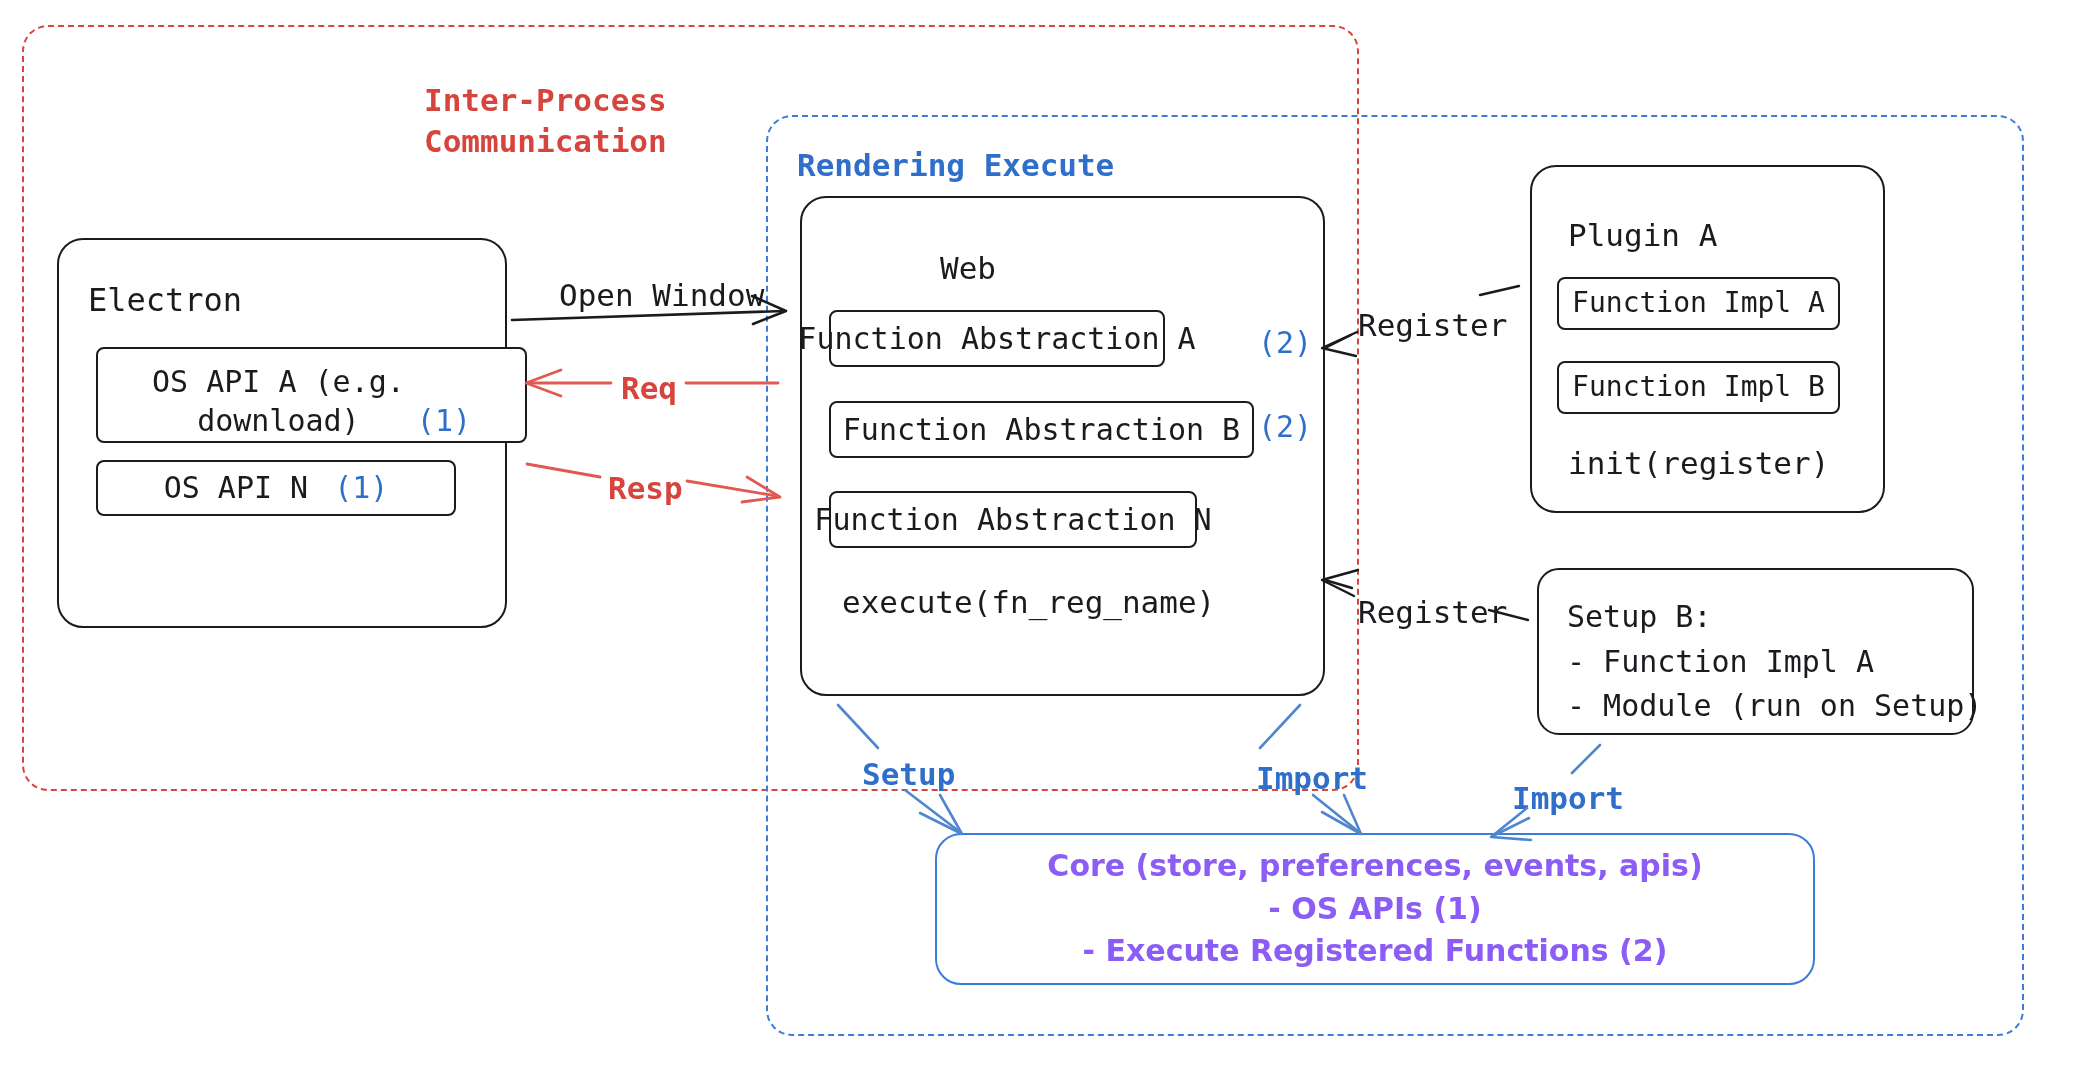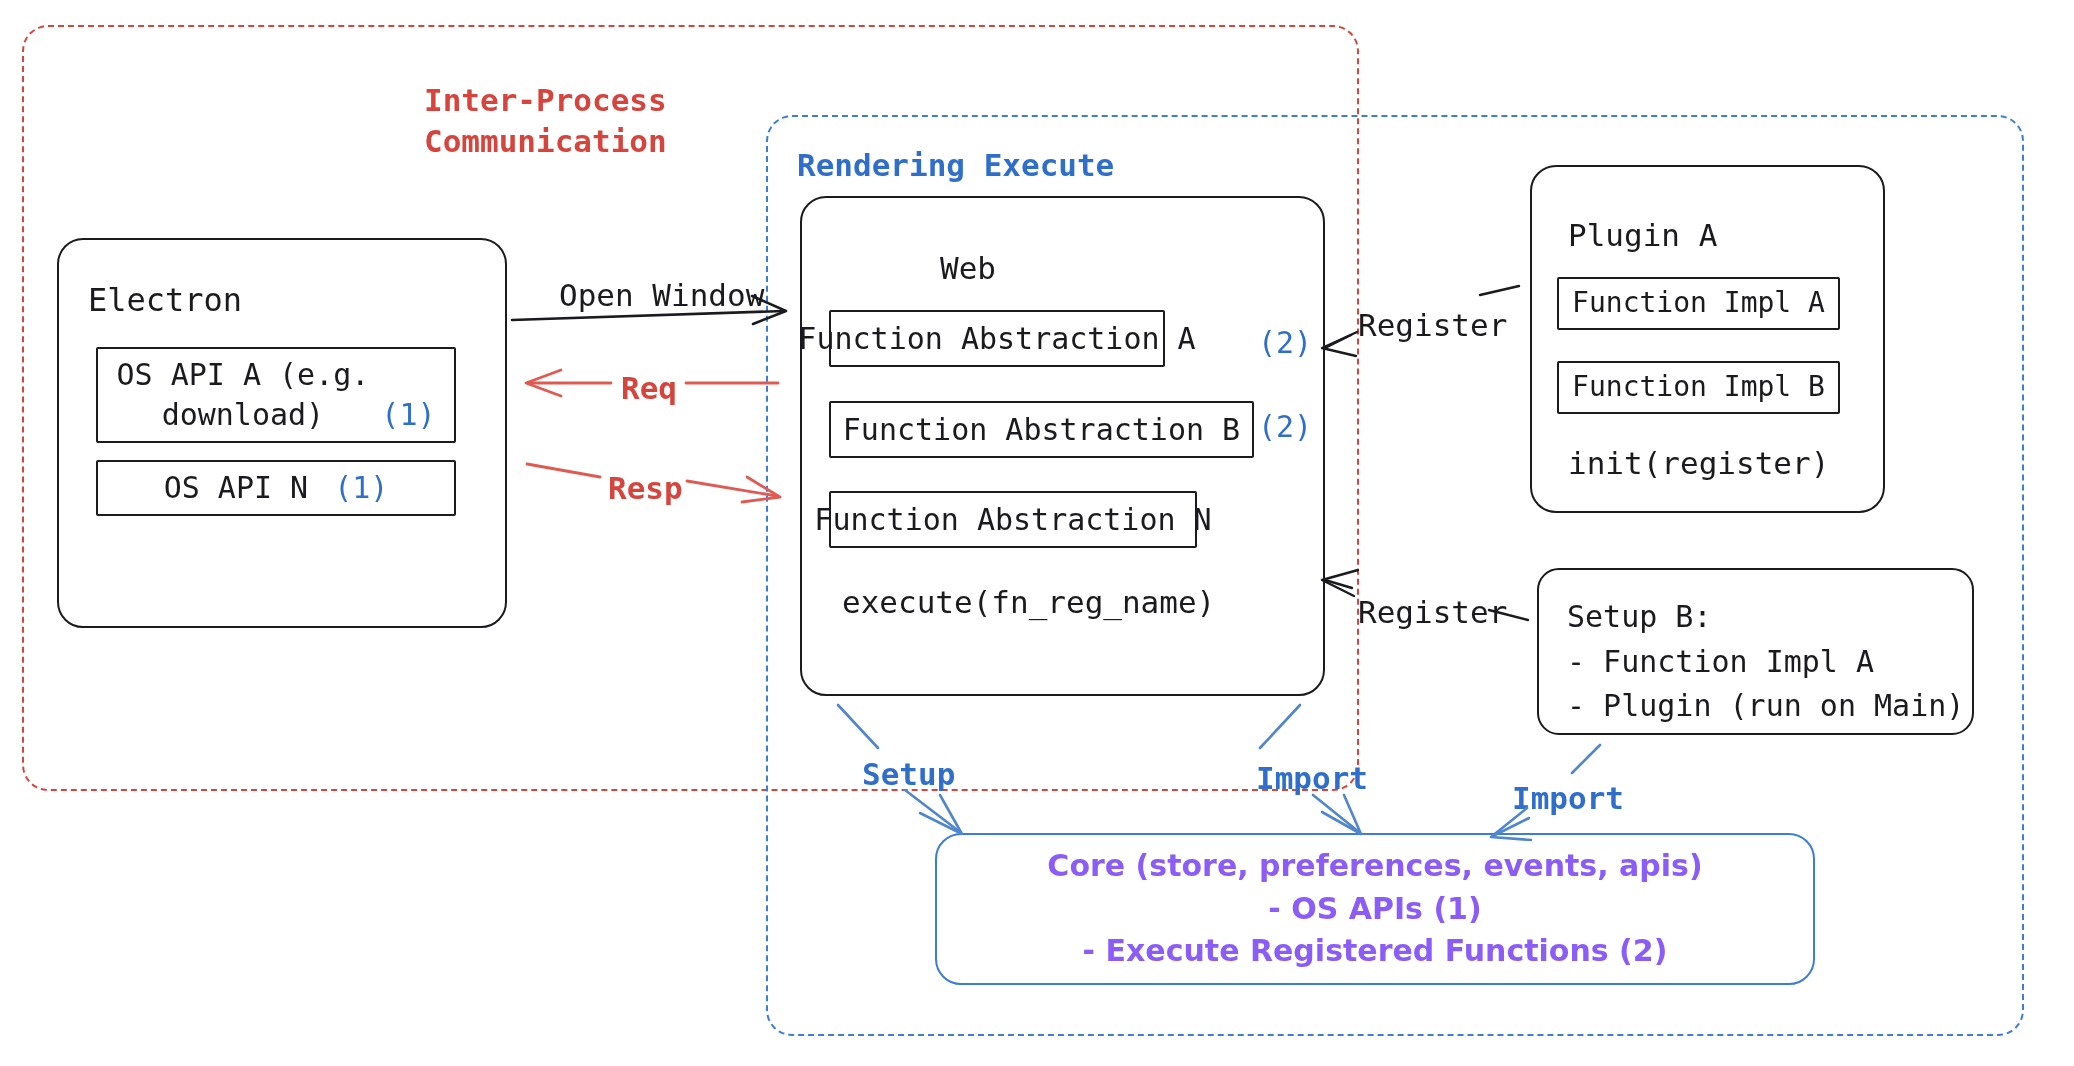--- a/index.html
+++ b/index.html
@@ -35,21 +35,21 @@
     position: absolute;
     box-sizing: border-box;
     border: 2.2px solid #1b1b1f;
     border-radius: 26px;
     background: #ffffff;
   }
   .inner-box {
     position: absolute;
     box-sizing: border-box;
     border: 2px solid #1b1b1f;
-    border-radius: 2px;
+    border-radius: 8px;
     background: #ffffff;
     display: flex;
     align-items: center;
     justify-content: center;
     text-align: center;
   }
   .core-box {
     position: absolute;
     box-sizing: border-box;
     border: 2.4px solid #3b7dd8;
@@ -111,21 +111,21 @@
 Communication</div>
 
   <div class="dashed-box dashed-blue" style="left:766px; top:115px; width:1258px; height:921px;"></div>
 
   <div class="label t-blue fs-31 bold" style="left:797px; top:145px;">Rendering Execute</div>
 
   <div class="solid-box" style="left:57px; top:238px; width:450px; height:390px;"></div>
 
   <div class="label fs-32" style="left:88px; top:279px;">Electron</div>
 
-  <div class="inner-box" style="left:96px; top:347px; width:360px; height:96px; flex-direction:column; justify-content:center;">
+  <div class="inner-box" style="left:96px; top:347px; width:431px; height:96px; flex-direction:column; justify-content:flex-end;">
     <div style="display:flex; align-items:flex-end; gap:12px;">
       <div class="label fs-30" style="position:relative; text-align:center;">OS API A (e.g.
 download)</div>
       <div class="label fs-30 t-blue" style="position:relative;">(1)</div>
     </div>
   </div>
 
   <div class="inner-box" style="left:96px; top:460px; width:360px; height:56px;">
     <div style="display:flex; align-items:center; gap:26px;">
       <div class="label fs-30" style="position:relative;">OS API N</div>
@@ -166,21 +166,21 @@
   </div>
 
   <div class="label fs-31" style="left:1568px; top:443px;">init(register)</div>
 
   <div class="solid-box" style="left:1537px; top:568px; width:437px; height:167px; border-radius:22px;"></div>
 
   <div class="label fs-30" style="left:1567px; top:597px;">Setup B:</div>
 
   <div class="label fs-30" style="left:1567px; top:642px;">- Function Impl A</div>
 
-  <div class="label fs-30" style="left:1567px; top:686px;">- Plugin (run on Main)</div>
+  <div class="label fs-30" style="left:1567px; top:686px;">- Module (run on Setup)</div>
 
   <div class="core-box" style="left:935px; top:833px; width:880px; height:152px;">
     <div style="text-align:center;">
       <div class="core-text">Core (store, preferences, events, apis)</div>
       <div class="core-text">- OS APIs (1)</div>
       <div class="core-text">- Execute Registered Functions (2)</div>
     </div>
   </div>
 
   <div class="label fs-31" style="left:559px; top:275px;">Open Window</div>

